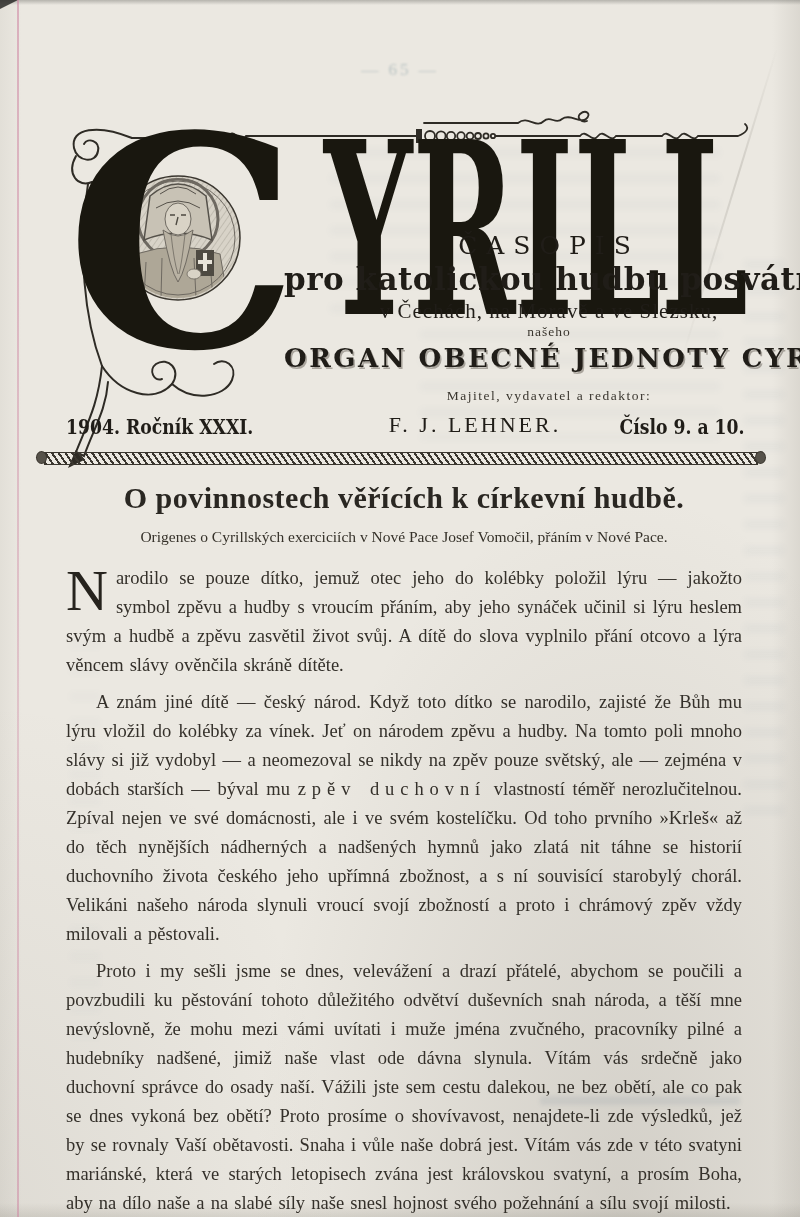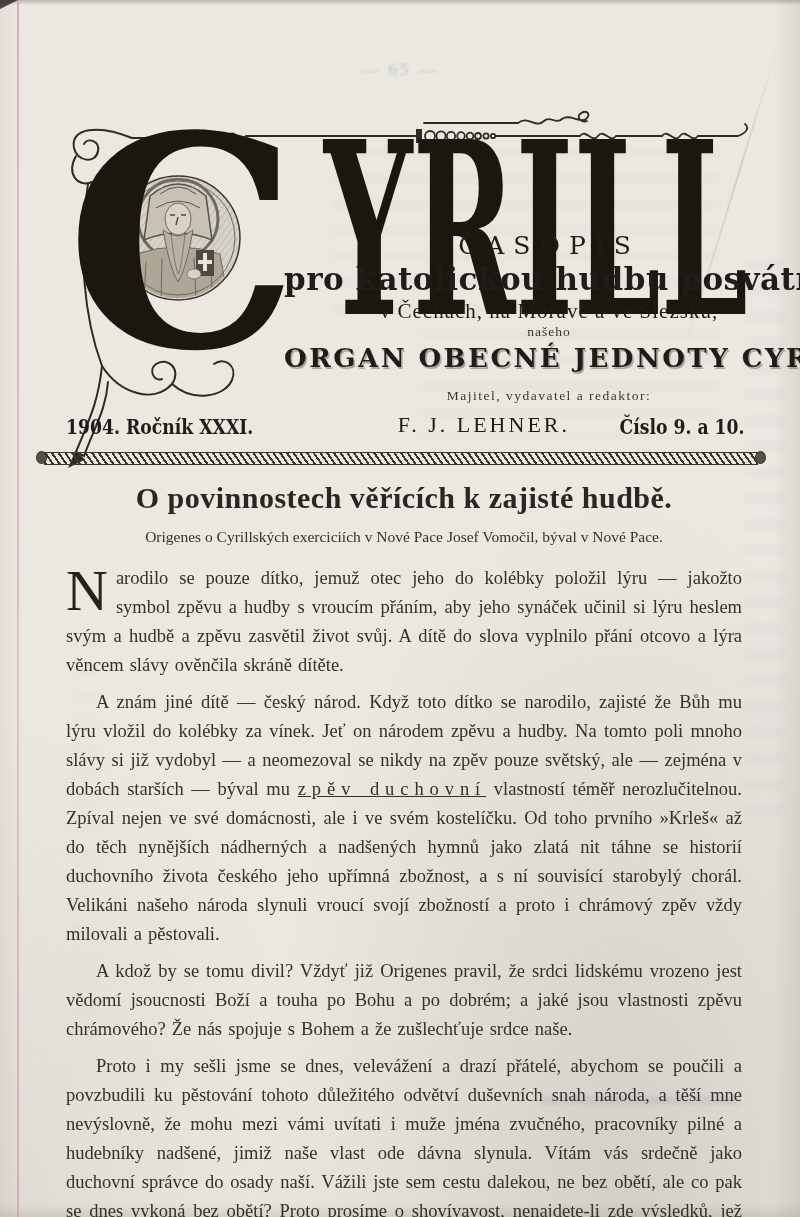--- a/index.html
+++ b/index.html
@@ -43,21 +43,21 @@
   .mline{position:absolute;left:240px;width:530px;text-align:center;white-space:nowrap;color:#201d18;padding-left:44px;}
   .m-casopis{top:231px;font-size:25px;letter-spacing:9px;font-family:"DejaVu Serif",serif;}
   .m-sub{top:261px;font-size:31px;font-weight:bold;font-family:"DejaVu Serif",serif;letter-spacing:.5px;}
   .m-region{top:299px;font-size:21px;letter-spacing:1px;}
   .m-zaroven{top:324px;font-size:13.5px;letter-spacing:1px;color:#3a362f;}
   .m-organ{top:343px;font-size:26px;font-weight:bold;letter-spacing:2.5px;
     font-family:"DejaVu Serif",serif;text-shadow:1.5px 1.5px 0 rgba(90,85,75,.45);}
   .m-publisher{top:388px;font-size:13.5px;letter-spacing:1.5px;color:#3a362f;}
   .m-year{position:absolute;left:66px;top:414px;font-size:21px;font-weight:bold;
     font-family:"DejaVu Serif",serif;transform:scaleX(.82);transform-origin:left;white-space:nowrap;color:#201d18;}
-  .m-editor{position:absolute;left:380px;top:412px;width:190px;text-align:right;
+  .m-editor{position:absolute;left:380px;top:412px;width:190px;text-align:center;
     font-size:22px;letter-spacing:3px;white-space:nowrap;color:#201d18;}
   .m-issue{position:absolute;right:56px;top:414px;font-size:21px;font-weight:bold;
     font-family:"DejaVu Serif",serif;transform:scaleX(.82);transform-origin:right;white-space:nowrap;color:#201d18;}
 
   .divider{position:absolute;left:44px;top:452px;width:712px;height:11px;
     border:1px solid #3a362f;
     background:repeating-linear-gradient(55deg, #3a362f 0 2px, rgba(0,0,0,0) 2px 5.5px);}
   .divider::before,.divider::after{content:"";position:absolute;top:-1px;width:9px;height:11px;
     background:#56524a;border-radius:50%;box-shadow:0 0 0 1px #3a362f;}
   .divider::before{left:-8px;}
@@ -67,21 +67,21 @@
   .article{position:absolute;left:66px;top:481px;width:676px;}
   .a-title{text-align:center;font-size:30px;font-weight:bold;letter-spacing:.5px;
     color:#2a2722;margin:0 0 13px 0;}
   .a-byline{text-align:center;font-size:15.5px;color:#353129;margin:0 0 18px 0;}
   .a-body p.para{margin:0 0 8px 0;font-size:18.5px;line-height:29px;text-align:justify;
     word-spacing:1.5px;color:#34302a;}
   .a-body p.para.indent{text-indent:30px;}
   .dropcap{float:left;font-size:58px;line-height:46px;padding:4px 8px 0 0;color:#26231d;
     font-family:"Liberation Serif",serif;}
   .seg-i{}
-  .seg-sp{letter-spacing:.32em;text-decoration:underline;}
+  .seg-sp{letter-spacing:.32em;}
 </style>
 </head>
 <body>
 
 <div class="page">
 
   <div class="corner-mark"></div>
   <div class="pink-line"></div>
   <div class="crease"></div>
   <div class="ghost g1"></div>
@@ -166,23 +166,22 @@
   <div class="mline m-organ">ORGAN OBECNÉ JEDNOTY CYRILLSKÉ.</div>
   <div class="mline m-publisher">Majitel, vydavatel a redaktor:</div>
 
   <div class="m-year">1904.  Ročník XXXI.</div>
   <div class="m-editor">F. J. LEHNER.</div>
   <div class="m-issue">Číslo 9. a 10.</div>
 
   <div class="divider"></div>
 
   <div class="article">
-    <h1 class="a-title">O povinnostech věřících k zajisté hudbě.</h1>
-    <div class="a-byline"><span class="seg-n">Origenes o Cyrillských exerciciích v Nové Pace </span><span class="seg-i">Josef Vomočil,</span><span class="seg-n"> býval v Nové Pace.</span></div>
+    <h1 class="a-title">O povinnostech věřících k církevní hudbě.</h1>
+    <div class="a-byline"><span class="seg-n">Origenes o Cyrillských exerciciích v Nové Pace </span><span class="seg-i">Josef Vomočil,</span><span class="seg-n"> přáním v Nové Pace.</span></div>
     <div class="a-body">
         <p class="para"><span class="dropcap">N</span><span class="seg-n">arodilo se pouze dítko, jemuž otec jeho do kolébky položil lýru — jakožto symbol zpěvu a hudby s vroucím přáním, aby jeho synáček učinil si lýru heslem svým a hudbě a zpěvu zasvětil život svůj. A dítě do slova vyplnilo přání otcovo a lýra věncem slávy ověnčila skráně dítěte.</span></p>
         <p class="para indent"><span class="seg-n">A znám jiné dítě — český národ. Když toto dítko se narodilo, zajisté že Bůh mu lýru vložil do kolébky za vínek. Jeť on národem zpěvu a hudby. Na tomto poli mnoho slávy si již vydobyl — a neomezoval se nikdy na zpěv pouze světský, ale — zejména v dobách starších — býval mu </span><span class="seg-sp">zpěv duchovní</span><span class="seg-n"> vlastností téměř nerozlučitelnou. Zpíval nejen ve své domácnosti, ale i ve svém kostelíčku. Od toho prvního »Krleš« až do těch nynějších nádherných a nadšených hymnů jako zlatá nit táhne se historií duchovního života českého jeho upřímná zbožnost, a s ní souvisící starobylý chorál. Velikáni našeho národa slynuli vroucí svojí zbožností a proto i chrámový zpěv vždy milovali a pěstovali.</span></p>
-        <p class="para indent"><span class="seg-n">A kdož by se tomu divil? Vždyť již Origenes pravil, že srdci lidskému vrozeno jest vědomí jsoucnosti Boží a touha po Bohu a po dobrém; a jaké jsou vlastnosti zpěvu chrámového? Že nás spojuje s Bohem a že zušlechťuje srdce naše.</span></p>
         <p class="para indent"><span class="seg-n">Proto i my sešli jsme se dnes, velevážení a drazí přátelé, abychom se poučili a povzbudili ku pěstování tohoto důležitého odvětví duševních snah národa, a těší mne nevýslovně, že mohu mezi vámi uvítati i muže jména zvučného, pracovníky pilné a hudebníky nadšené, jimiž naše vlast ode dávna slynula. Vítám vás srdečně jako duchovní správce do osady naší. Vážili jste sem cestu dalekou, ne bez obětí, ale co pak se dnes vykoná bez obětí? Proto prosíme o shovívavost, nenajdete-li zde výsledků, jež by se rovnaly Vaší obětavosti. Snaha i vůle naše dobrá jest. Vítám vás zde v této svatyni mariánské, která ve starých letopisech zvána jest královskou svatyní, a prosím Boha, aby na dílo naše a na slabé síly naše snesl hojnost svého požehnání a sílu svojí milosti.</span></p>
       </div>
   </div>
 
 </div>
 
 </body></html>

